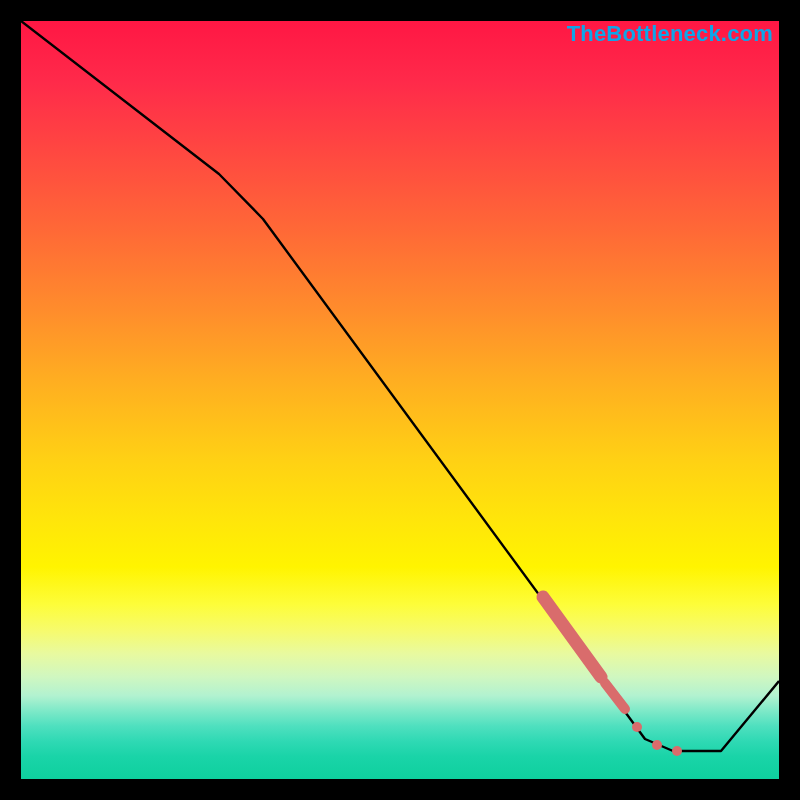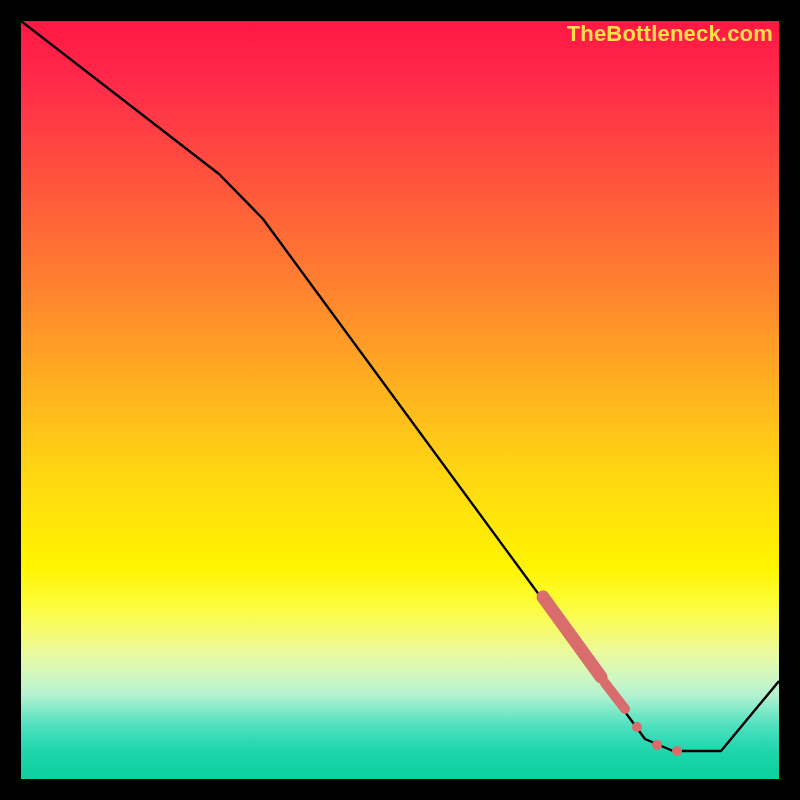--- a/index.html
+++ b/index.html
@@ -49,21 +49,21 @@
       #1ad4a8 97%,
       #0ed09e 100%
     );
   }
   .watermark {
     position: absolute;
     top: 0px;
     right: 6px;
     font-size: 22px;
     font-weight: 600;
-    color: #fde047;
+    color: #0ea5e9;
     letter-spacing: 0.2px;
     user-select: none;
   }
   svg.lines {
     position: absolute;
     inset: 0;
   }
 </style>
 </head>
 <body>

